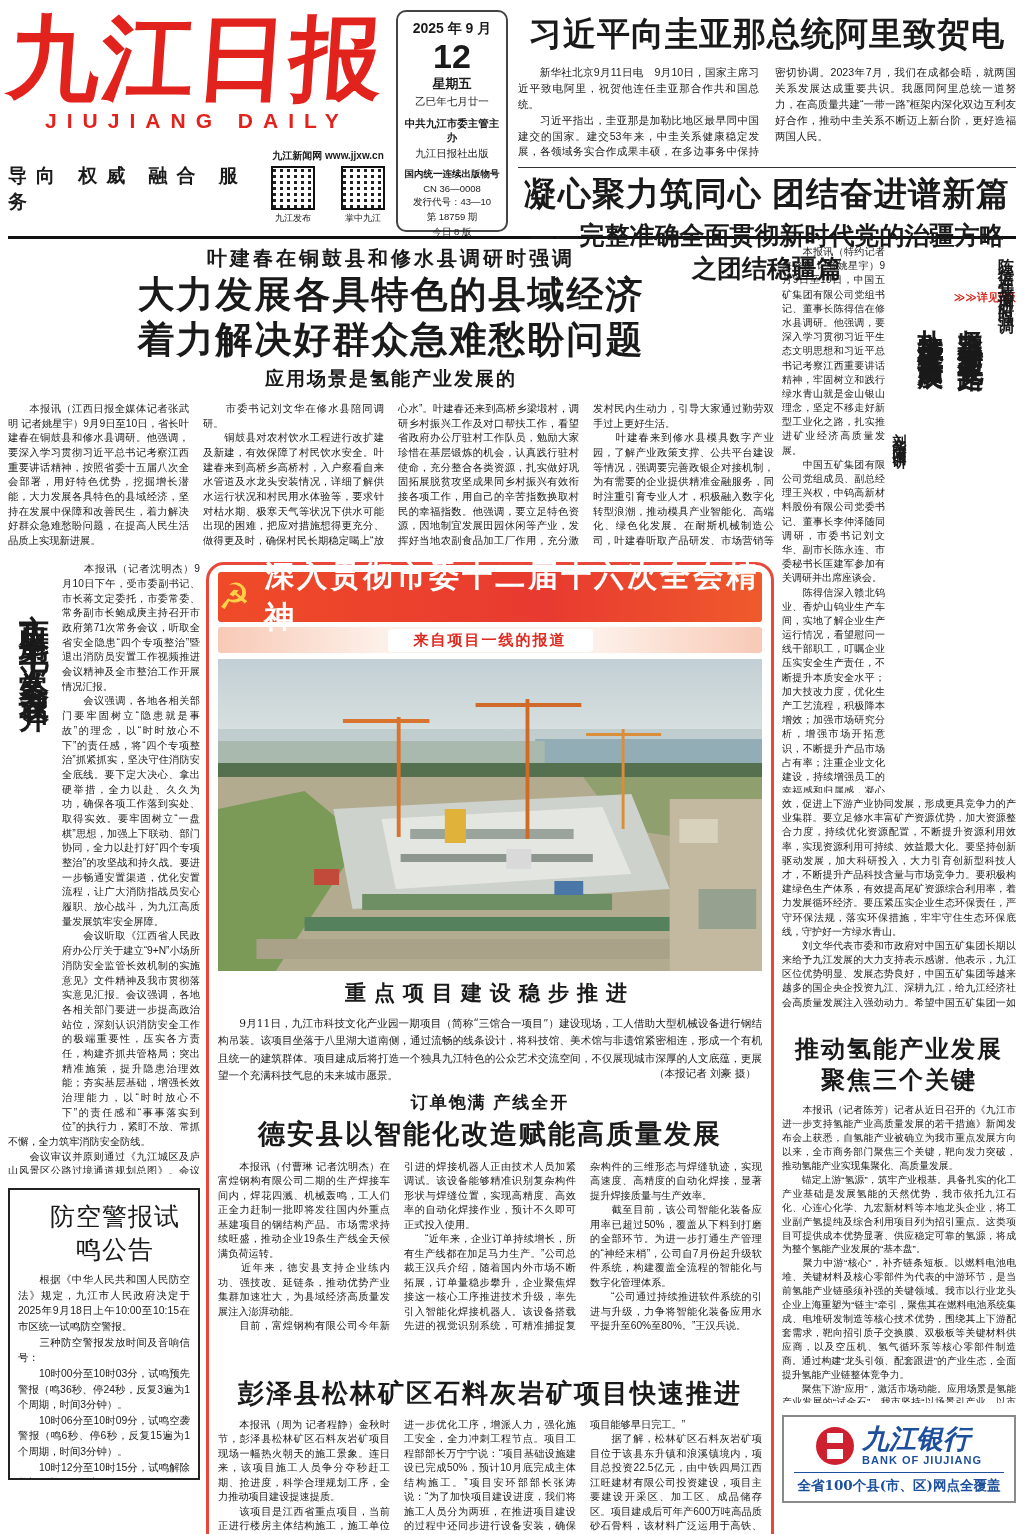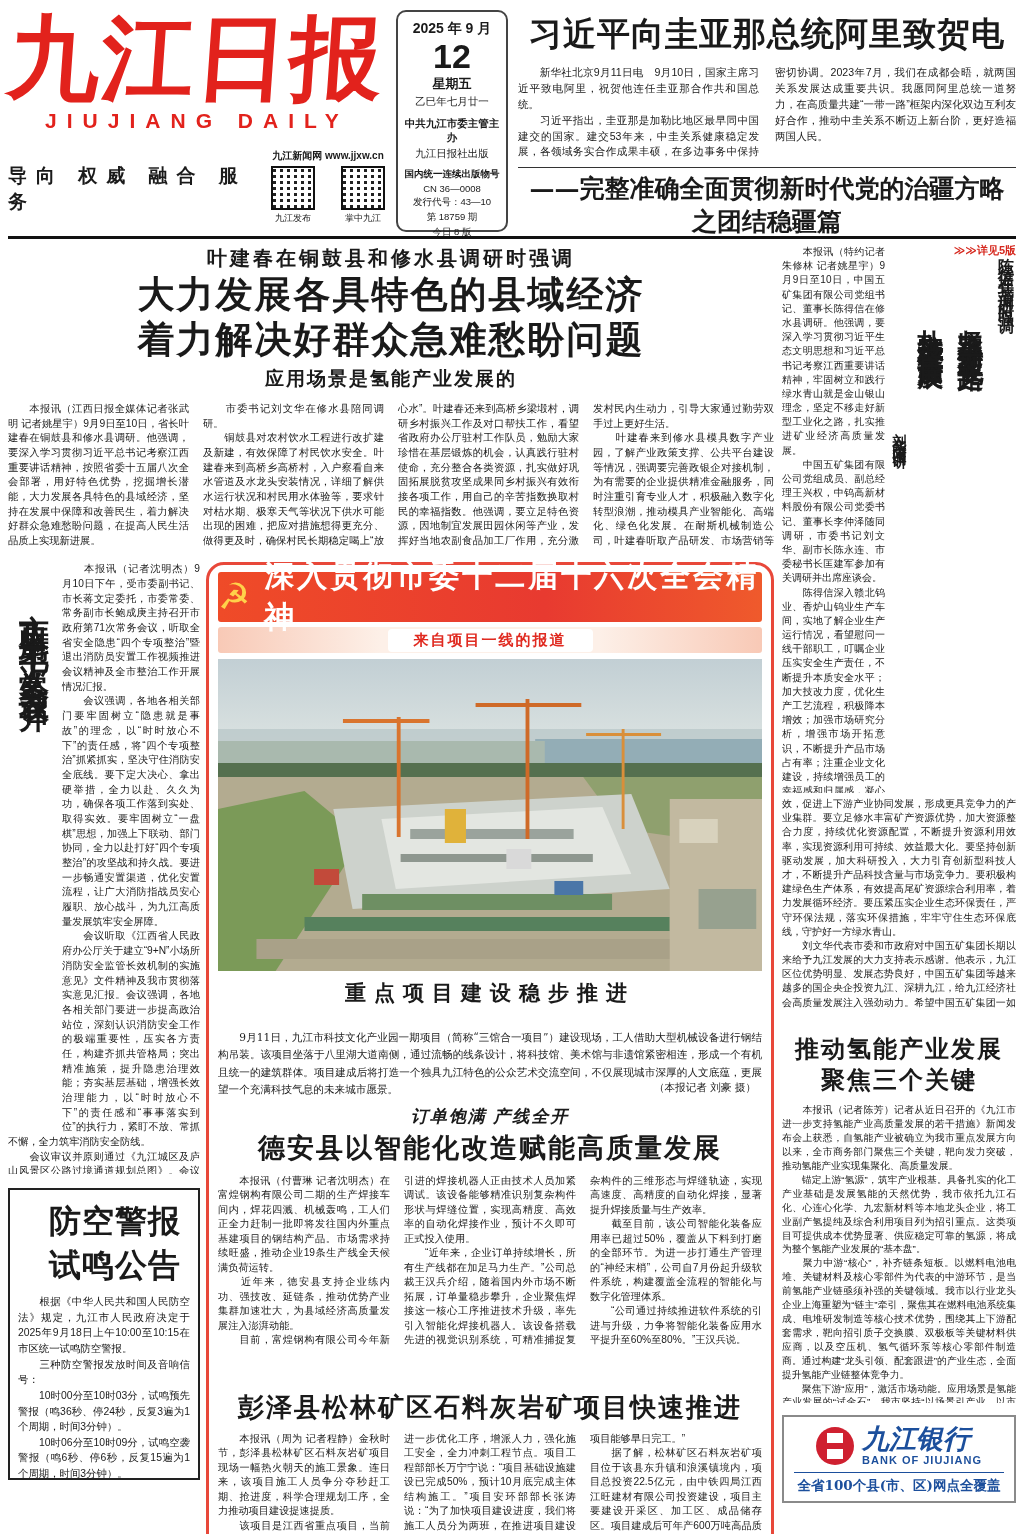--- a/index.html
+++ b/index.html
@@ -53,38 +53,38 @@
   .ma-sub { text-align:center; font-size:19px; font-weight:bold; font-family:"DejaVu Serif","Liberation Serif",serif; margin-top:4px; letter-spacing:2px; }
   .ma-body { column-count:4; column-gap:14px; font-size:10.3px; line-height:1.42; margin-top:10px; height:152px; overflow:hidden; }
 
   .band2 { display:flex; gap:6px; margin-top:8px; }
   .leftcol { width:192px; flex-shrink:0; }
   .gov { overflow:hidden; height:612px; }
   .gov-title { float:left; writing-mode:vertical-rl; font-size:30px; font-weight:900; letter-spacing:7px; width:46px; height:560px; padding-top:28px; margin-right:8px; }
   .gov-body { font-size:10.2px; line-height:1.44; }
 
   .notice { border:2px solid #222; margin-top:14px; padding:10px 8px; height:292px; overflow:hidden; }
-  .notice-h { text-align:center; font-size:32px; font-weight:700; letter-spacing:1px;margin-left:22px; }
+  .notice-h { text-align:center; font-size:25px; font-weight:400; letter-spacing:1px;margin-left:22px; }
   .notice-body { font-size:10.4px; line-height:1.5; margin-top:6px; }
 
   
   .redbox { flex:1; border:3px solid #e8483a; border-radius:18px; padding:7px 9px 10px; }
   .banner { background:linear-gradient(90deg,#ef4b28,#e83a30 60%,#ef5a2c); border-radius:3px; height:50px; display:flex; align-items:center; justify-content:center; gap:14px; }
   .banner-emblem { color:#ffd24a; font-size:36px; line-height:1; }
   .banner-text { color:#fff; font-size:30px; font-weight:900; letter-spacing:3px; }
   .strip { margin-top:5px; background:linear-gradient(90deg,#f8c9b6,#fdf0e8 30%,#fdf0e8 70%,#f8c9b6); border-radius:3px; height:26px; display:flex; align-items:center; justify-content:center; }
   .strip-inner { background:#fff; border-radius:4px; padding:2px 26px; font-size:15px; font-weight:bold; color:#e02a20; letter-spacing:2px; }
   .photo { margin-top:6px; }
   .photo svg { display:block; width:100%; height:312px; }
   .cap-title { text-align:center; font-size:21px; font-weight:900; letter-spacing:8px; margin-top:8px; }
-  .cap-text { font-size:10.6px; line-height:1.62; margin-top:22px; font-family:"DejaVu Serif","Liberation Serif",serif; }
+  .cap-text { font-size:10.6px; line-height:1.62; margin-top:8px; font-family:"DejaVu Serif","Liberation Serif",serif; }
   .cap-credit { text-align:right; font-size:10.6px; font-family:"DejaVu Serif","Liberation Serif",serif; margin-top:-17px; padding-right:6px; }
 
   .c-art1 { margin-top:10px; }
-  .ca1-kicker { text-align:center; font-size:17px; font-weight:900; letter-spacing:2px;font-style:italic; }
+  .ca1-kicker { text-align:center; font-size:17px; font-weight:900; letter-spacing:2px; }
   .ca1-h { text-align:center; font-size:27px; font-weight:900; letter-spacing:2px; margin-top:2px; }
   .ca1-body { column-count:3; column-gap:14px; font-size:10.2px; line-height:1.42; margin-top:8px; height:208px; overflow:hidden; }
   .c-art2 { margin-top:8px; }
   .ca2-h { text-align:center; font-size:26px; font-weight:900; letter-spacing:2px; }
   .ca2-body { column-count:3; column-gap:14px; font-size:10.2px; line-height:1.42; margin-top:7px; height:130px; overflow:hidden; }
 
   
   .mining-top { display:flex; height:548px; }
   .mining-intro { width:122px; font-size:10px; line-height:1.42; overflow:hidden; }
   .mining-head { writing-mode:vertical-rl; flex:1; padding-left:2px; }
@@ -147,20 +147,21 @@
       <div class="db-s">发行代号：43—10</div>
       <div class="db-s">第 18759 期</div>
       <div class="db-s">今日 8 版</div>
     </div>
 
     <div class="top-right">
       <div class="tr-h1">习近平向圭亚那总统阿里致贺电</div>
       <div class="tr-body pre jst">　　新华社北京9月11日电　9月10日，国家主席习近平致电阿里，祝贺他连任圭亚那合作共和国总统。
 　　习近平指出，圭亚那是加勒比地区最早同中国建交的国家。建交53年来，中圭关系健康稳定发展，各领域务实合作成果丰硕，在多边事务中保持密切协调。2023年7月，我们在成都会晤，就两国关系发展达成重要共识。我愿同阿里总统一道努力，在高质量共建“一带一路”框架内深化双边互利友好合作，推动中圭关系不断迈上新台阶，更好造福两国人民。</div>
       <div class="tr-rule"></div>
+      <div class="tr-h2">凝心聚力筑同心  团结奋进谱新篇</div>
       <div class="tr-h2sub">——完整准确全面贯彻新时代党的治疆方略之团结稳疆篇</div>
       <div class="tr-more">≫≫详见5版</div>
     </div>
   </div>
   <div class="hrule"></div>
 
   <div class="band">
     <div class="left-region">
 
       <div class="main-art">

